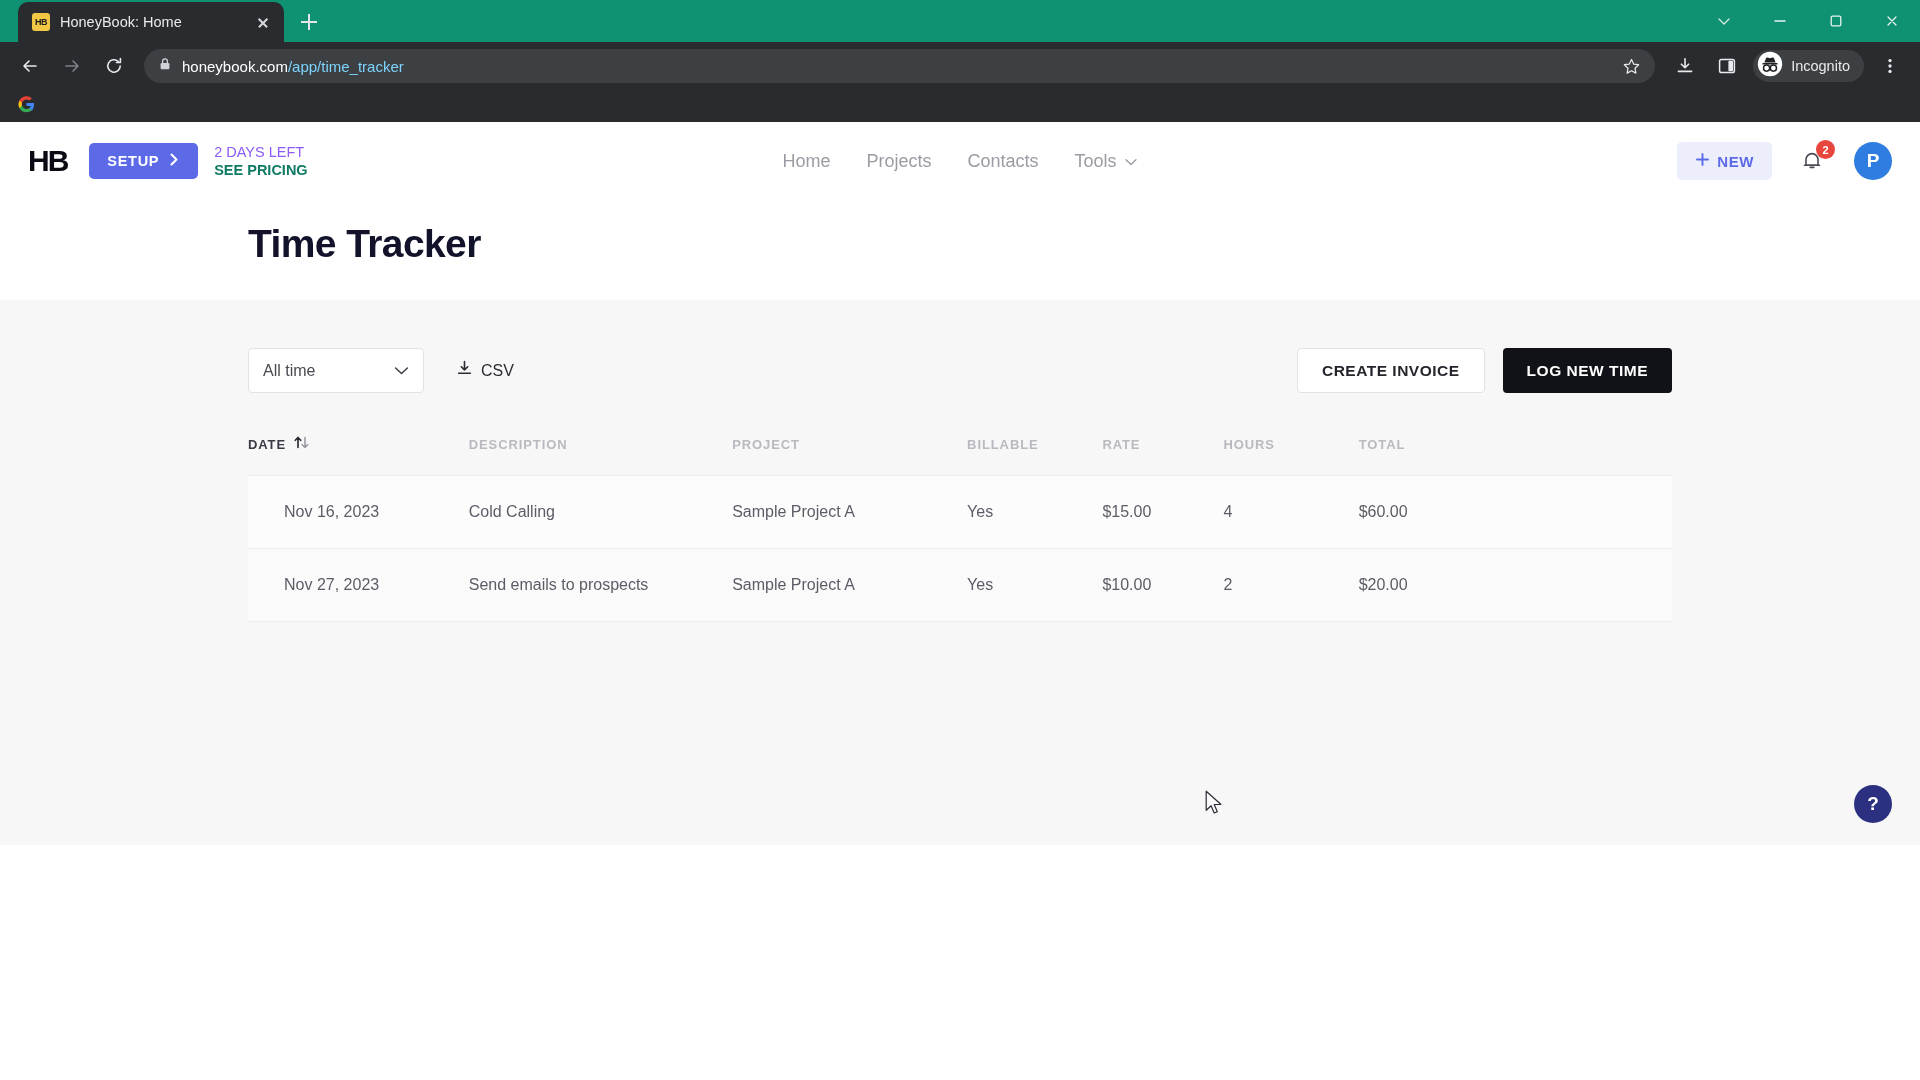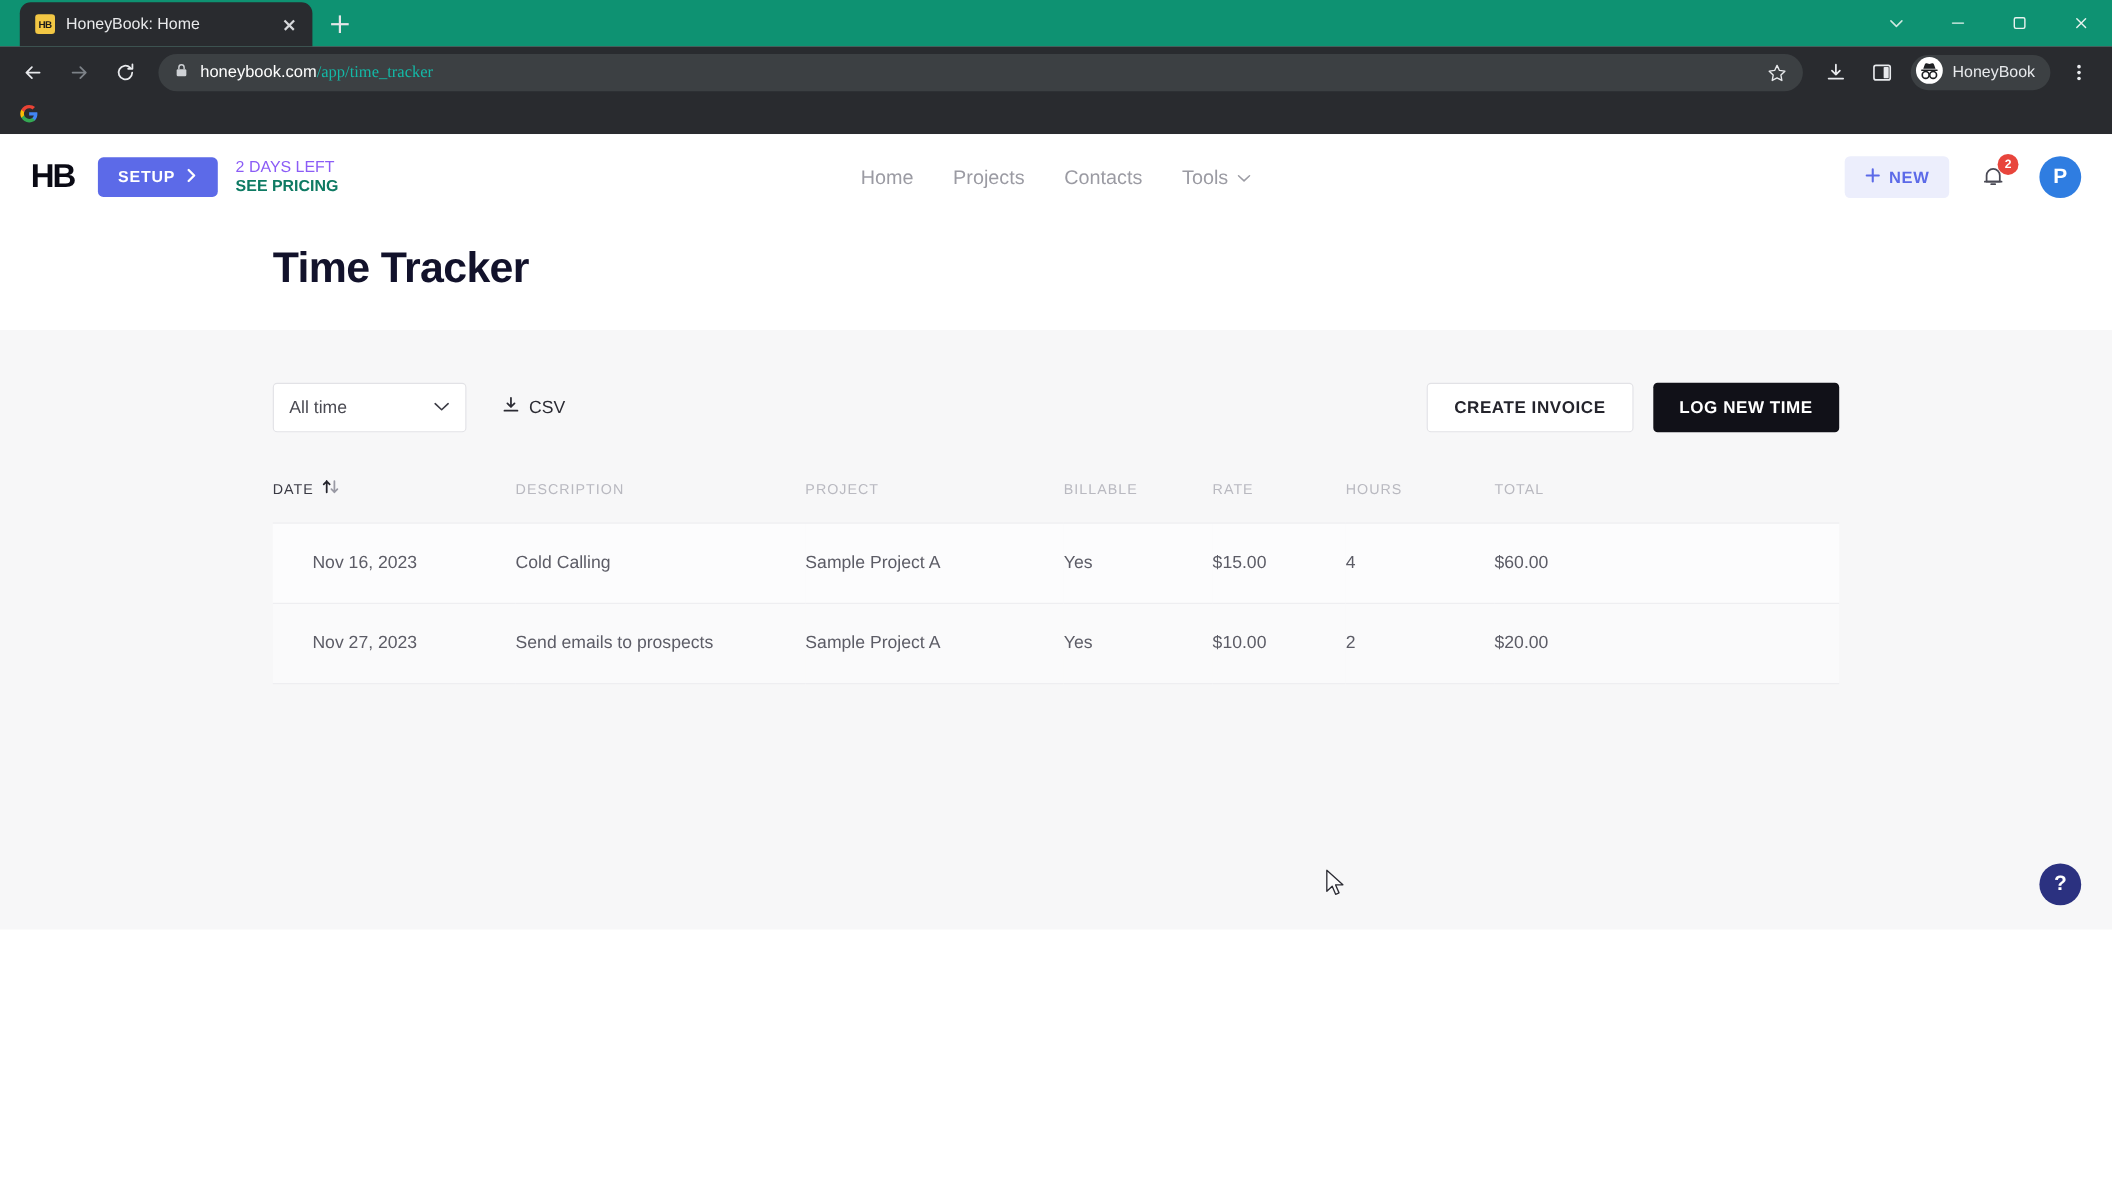--- a/index.html
+++ b/index.html
@@ -58,21 +58,21 @@
     height: 48px; background: #292b2f; display: flex; align-items: center;
     padding: 0 10px; gap: 2px; flex: 0 0 48px;
   }
   .navbtn { width: 40px; height: 40px; display: flex; align-items: center; justify-content: center; border-radius: 50%; }
   .omnibox {
     flex: 1 1 auto; height: 34px; background: #3c4043; border-radius: 18px;
     display: flex; align-items: center; padding: 0 14px; margin: 0 8px; gap: 10px;
     min-width: 0;
   }
   .omni-url { font-size: 15px; color: #ffffff; white-space: nowrap; }
-  .omni-url .path { color: #14b8a6; font-family: Liberation Serif, serif; }
+  .omni-url .path { color: #7dd3fc; }
   .omni-right { margin-left: auto; display: flex; align-items: center; }
   .tb-icon { width: 40px; height: 40px; display: flex; align-items: center; justify-content: center; }
   .incognito-pill {
     display: flex; align-items: center; gap: 8px; background: #3c4043;
     border-radius: 16px; height: 32px; padding: 0 14px 0 4px; margin: 0 4px;
   }
   .incognito-pill .label { color: #e8eaed; font-size: 14.5px; }
 
   
   .bookmarkbar {
@@ -134,21 +134,21 @@
     display: flex; align-items: center;
   }
   .btn-dark {
     height: 45px; padding: 0 24px; background: #111118; border-radius: 4px;
     font-size: 15.5px; font-weight: 700; letter-spacing: 0.5px; color: #ffffff;
     display: flex; align-items: center;
   }
 
   table.tt { width: 100%; border-collapse: collapse; margin-top: 42px; table-layout: fixed; }
   table.tt th {
-    text-align: left; font-size: 13px; font-weight: 400; letter-spacing: 0.9px;
+    text-align: left; font-size: 13px; font-weight: 700; letter-spacing: 0.9px;
     color: #b9b9c0; padding: 0 0 22px 0; text-transform: uppercase;
   }
   table.tt th.sorted { color: #3a3a44; }
   table.tt th .sorthead { display: inline-flex; align-items: center; gap: 7px; }
   table.tt td {
     font-size: 16px; color: #5c5c66; background: #fdfdfd; padding: 27px 0;
     border-top: 1px solid #ededf0; border-bottom: 1px solid #ededf0;
   }
   table.tt td:first-child { padding-left: 36px; }
   table.tt tr.row-a td { background: #fcfcfd; }
@@ -246,21 +246,21 @@
     <div class="incognito-pill">
       <span>
         <svg width="26" height="26" viewBox="0 0 26 26">
             <circle cx="13" cy="13" r="12.2" fill="#ffffff"></circle>
             <path d="M7.4 11.6l1.5-4.1c.3-.8.9-1.1 1.7-.9l2.4.6 2.4-.6c.8-.2 1.4.1 1.7.9l1.5 4.1z" fill="#1f2124"></path>
             <rect x="5.4" y="12.1" width="15.2" height="1.5" rx="0.7" fill="#1f2124"></rect>
             <circle cx="9.6" cy="17.1" r="3.1" fill="none" stroke="#1f2124" stroke-width="1.5"></circle>
             <circle cx="16.4" cy="17.1" r="3.1" fill="none" stroke="#1f2124" stroke-width="1.5"></circle>
           </svg>
       </span>
-      <span class="label">HoneyBook</span>
+      <span class="label">Incognito</span>
     </div>
     <div class="tb-icon">
       <svg width="18" height="18" viewBox="0 0 18 18">
           <circle cx="9" cy="3.6" r="1.65" fill="#e8eaed"></circle>
           <circle cx="9" cy="9" r="1.65" fill="#e8eaed"></circle>
           <circle cx="9" cy="14.4" r="1.65" fill="#e8eaed"></circle>
         </svg>
     </div>
   </div>
 

